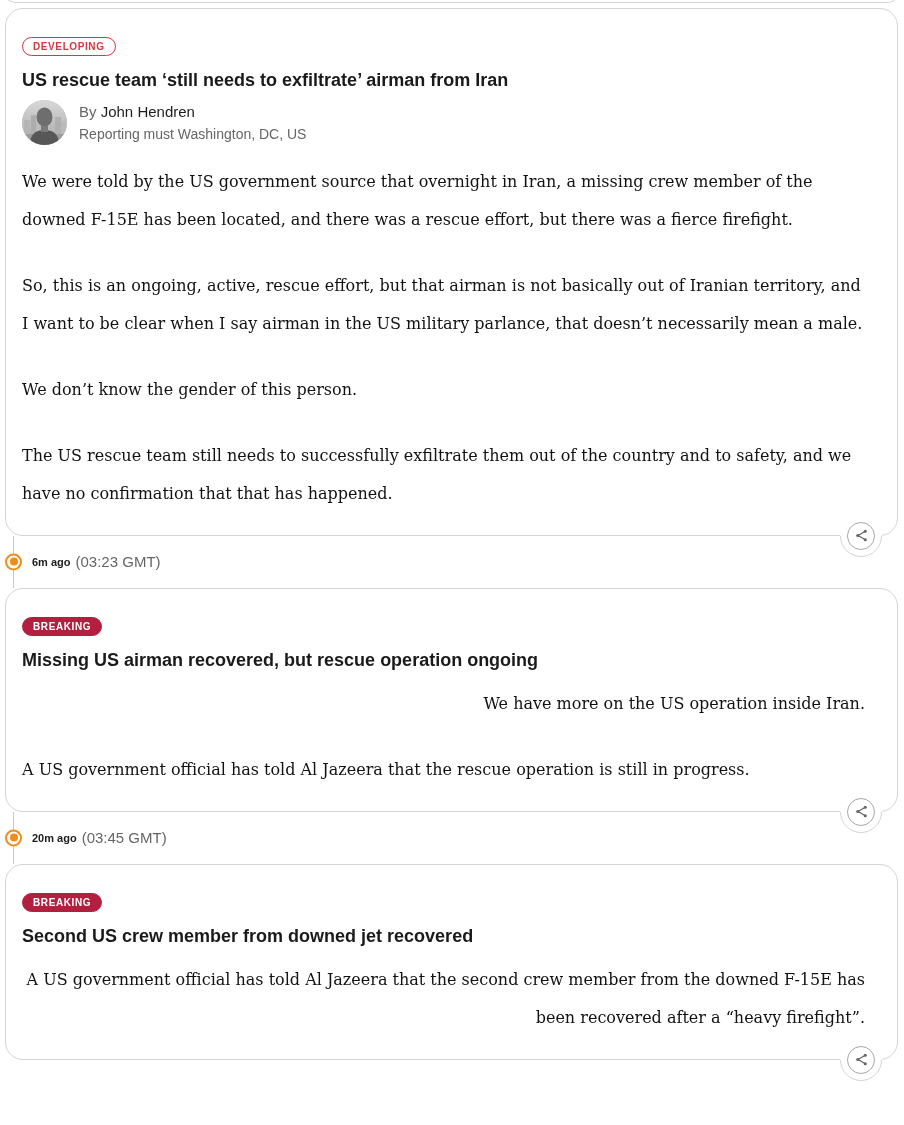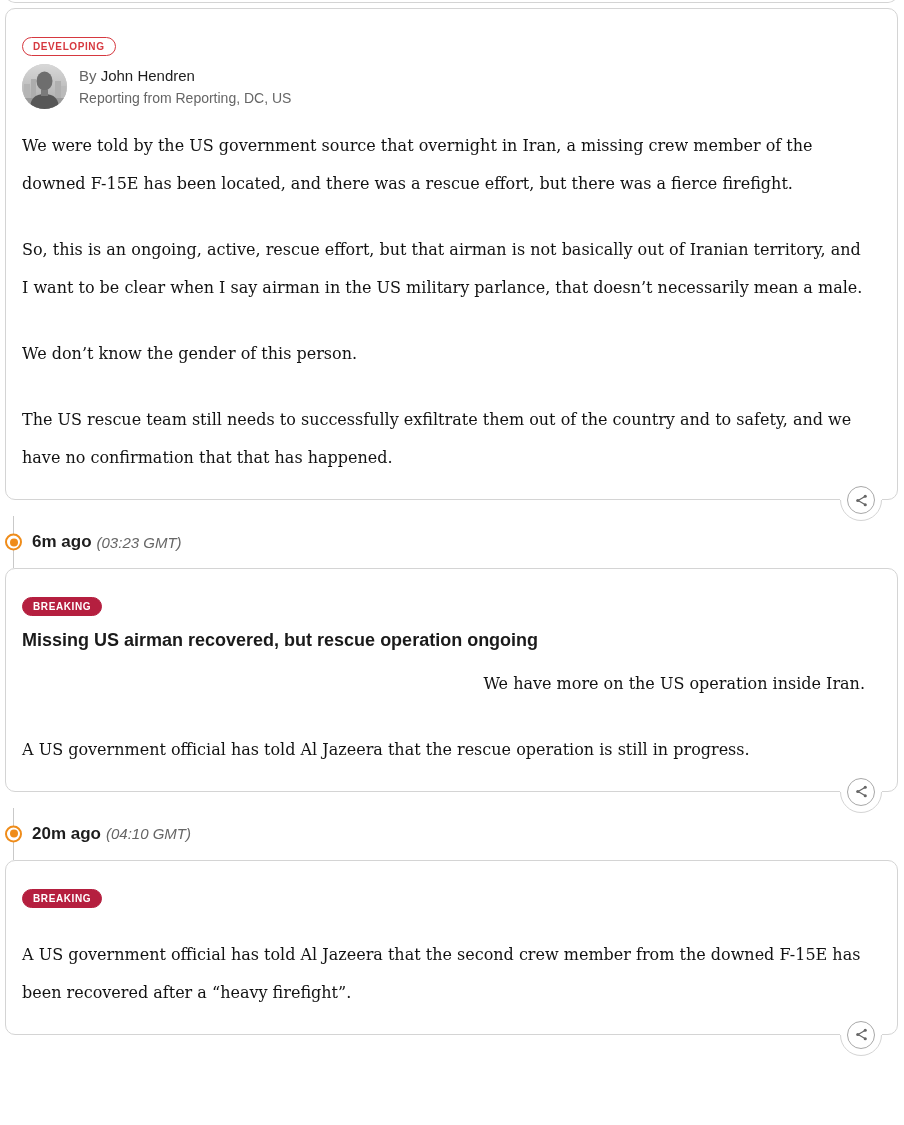--- a/index.html
+++ b/index.html
@@ -28,24 +28,24 @@
   .prev-card-edge {
     height: 10px;
     margin: -7px 6px 5px 5px;
     border: 1px solid var(--border);
     border-top: none;
     border-radius: 0 0 10px 10px;
   }
 
   .card {
     position: relative;
-    margin: 0 6px 16px 5px;
+    margin: 0 6px 0 5px;
     background: #fff;
     border: 1px solid var(--border);
-    border-radius: 10px;
+    border-radius: 18px;
     padding: 27px 32px 22px 16px;
   }
 
   .badge {
     display: inline-block;
     font-size: 10px;
     font-weight: bold;
     letter-spacing: 0.6px;
     line-height: 1;
     padding: 4px 10px 3px;
@@ -170,32 +170,33 @@
     align-items: center;
     justify-content: center;
     z-index: 1;
   }
   .timeline-dot .inner {
     width: 8px;
     height: 8px;
     border-radius: 50%;
     background: var(--timeline_orange);
   }
-  .time-rel { font-size: 17px; font-weight: bold; color: #1d1d1d; }
-  .time-abs { font-size: 15px; color: var(--text_gray); margin-left: 5px; font-style: italic; }
+  .time-rel { font-size: 11px; font-weight: bold; color: #1d1d1d; }
+  .time-abs { font-size: 15px; color: var(--text_gray); margin-left: 5px; }
 </style>
 </head>
 <body>
 
 <div>
 
   <div class="prev-card-edge"></div>
 
   <article class="card">
     <span class="badge outline">DEVELOPING</span>
+    <h2 class="headline">US rescue team ‘still needs to exfiltrate’ airman from Iran</h2>
     <div class="byline">
       <span class="avatar">
         <svg viewBox="0 0 45 45" xmlns="http://www.w3.org/2000/svg">
           <defs>
             <linearGradient id="sky" x1="0" y1="0" x2="0" y2="1">
               <stop offset="0" stop-color="#d8d8d8"></stop>
                 <stop offset="1" stop-color="#a8a8a8"></stop>
             </linearGradient>
           </defs>
           <rect width="45" height="45" fill="url(#sky)"></rect>
@@ -207,21 +208,21 @@
           <ellipse cx="22.5" cy="17" rx="8" ry="9.5" fill="#6e6e6e"></ellipse>
           <path d="M8 45 Q8 30 22.5 30 Q37 30 37 45 Z" fill="#575757"></path>
           <rect x="19" y="26" width="7" height="6" fill="#7a7a7a"></rect>
         </svg>
       </span>
       <span class="byline-text">
         <span class="by-row">
           <span>By</span>
           <span class="name">John Hendren</span>
         </span>
-        <div class="loc">Reporting from Reporting, DC, US</div>
+        <div class="loc">Reporting must Washington, DC, US</div>
       </span>
     </div>
     <div class="body-copy">
       <p>We were told by the US government source that overnight in Iran, a missing crew member of the downed F-15E has been located, and there was a rescue effort, but there was a fierce firefight.</p>
       <p>So, this is an ongoing, active, rescue effort, but that airman is not basically out of Iranian territory, and I want to be clear when I say airman in the US military parlance, that doesn’t necessarily mean a male.</p>
       <p>We don’t know the gender of this person.</p>
       <p>The US rescue team still needs to successfully exfiltrate them out of the country and to safety, and we have no confirmation that that has happened.</p>
     </div>
     <span class="share-notch"></span>
     <span class="share-mask"></span>
@@ -266,25 +267,26 @@
         </g>
       </svg>
     </button>
   </article>
 
   <div class="timeline-row">
     <span class="timeline-dot">
         <span class="inner"></span>
       </span>
     <span class="time-rel">20m ago</span>
-    <span class="time-abs">(04:10 GMT)</span>
+    <span class="time-abs">(03:45 GMT)</span>
   </div>
 
   <article class="card">
     <span class="badge filled">BREAKING</span>
+    <h2 class="headline">Second US crew member from downed jet recovered</h2>
     <div class="body-copy">
       <p>A US government official has told Al Jazeera that the second crew member from the downed F-15E has been recovered after a “heavy firefight”.</p>
     </div>
     <span class="share-notch"></span>
     <span class="share-mask"></span>
     <button class="share-btn">
       <svg width="15" height="15" viewBox="0 0 24 24">
         <g stroke="#666666" stroke-width="2" fill="#666666">
           <line x1="6.5" y1="12" x2="17.5" y2="5.5"></line>
           <line x1="6.5" y1="12" x2="17.5" y2="18.5"></line>

